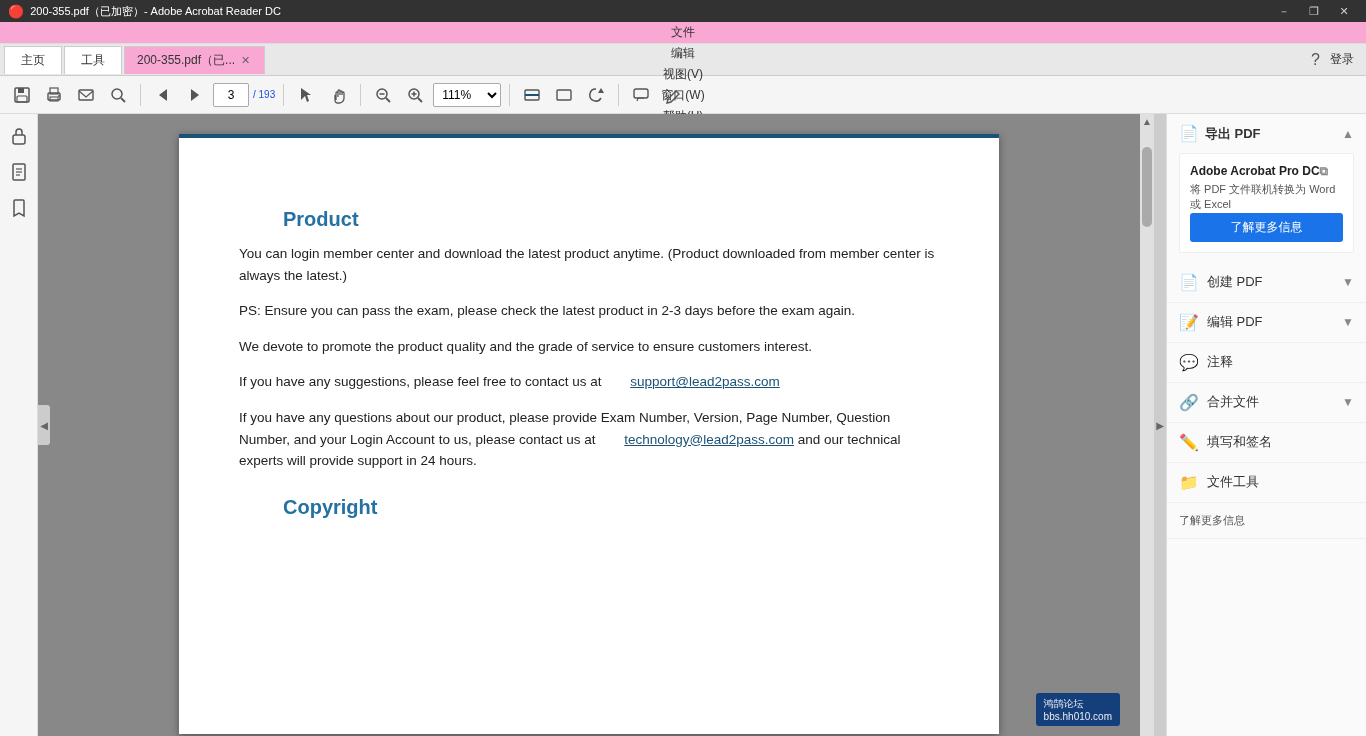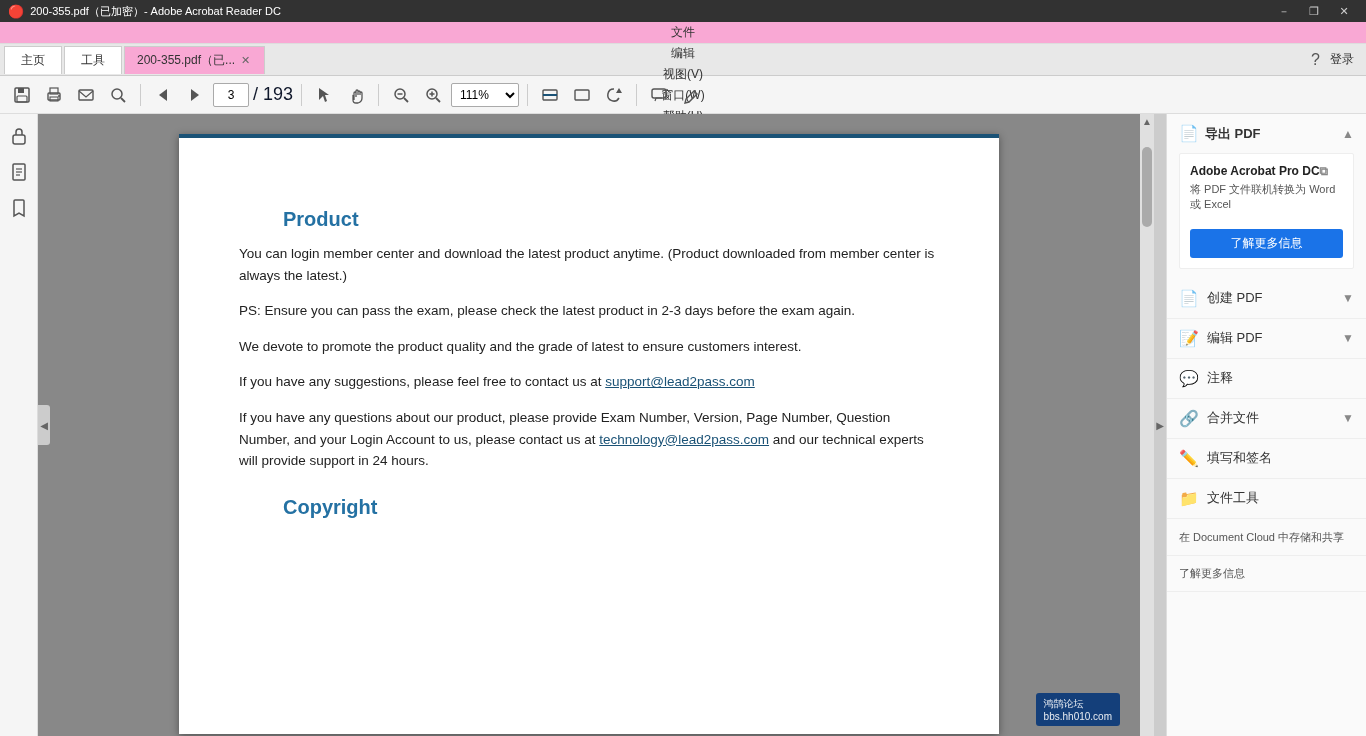--- a/index.html
+++ b/index.html
@@ -89,21 +89,21 @@
       display: flex; align-items: center; justify-content: center;
       cursor: pointer; border: 1px solid transparent; background: transparent;
       border-radius: 2px; color: #555; font-size: 16px;
     }
     .toolbar-sep { width: 1px; height: 22px; background: #ccc; margin: 0 4px; }
     .page-input-wrap { display: flex; align-items: center; gap: 4px; }
     .page-input {
       width: 36px; height: 24px; text-align: center;
       border: 1px solid #aaa; font-size: 12px; border-radius: 2px;
     }
-    .page-total { font-size: 18px; color: #0f172a; }
+    .page-total { font-size: 10px; color: #1d4ed8; }
     .zoom-select {
       height: 24px; width: 68px; border: 1px solid #aaa;
       font-size: 12px; border-radius: 2px; padding: 0 4px;
       background: #fff;
     }
 
     
     .main-layout {
       display: flex;
       height: calc(736px - 22px - 22px - 32px - 38px);
@@ -163,21 +163,21 @@
       margin-bottom: 12px;
       margin-top: 24px;
       margin-left: 44px;
     }
     .body-text {
       color: #222;
       font-size: 13.5px;
       line-height: 1.6;
       margin-bottom: 14px;
     }
-    .link-text { color: #1a5276; text-decoration: underline; cursor: pointer; }
+    .link-text { color: #1a5276; text-decoration: underline; cursor: pointer; margin-left: 25px; }
 
     
     .scroll-bar {
       width: 14px;
       background: #e0e0e0;
       display: flex;
       flex-direction: column;
       align-items: center;
       padding-top: 2px;
     }
@@ -217,21 +217,21 @@
 
     .promo-box {
       background: #fff;
       border: 1px solid #eee;
       padding: 10px;
       margin: 0 12px 10px 12px;
       border-radius: 2px;
     }
     .promo-title { font-size: 12px; font-weight: bold; color: #222; margin-bottom: 4px; display: flex; align-items: center; }
     .promo-copy-icon { font-size: 12px; color: #888; cursor: pointer; }
-    .promo-desc { font-size: 11px; color: #555; line-height: 1.4; margin-bottom: 16px; }
+    .promo-desc { font-size: 11px; color: #555; line-height: 1.4; margin-bottom: 0; }
     .promo-btn {
       background: #1a73e8;
       color: #fff;
       border: none;
       padding: 6px 12px;
       font-size: 12px;
       border-radius: 3px;
       cursor: pointer;
       width: 100%;
       text-align: center;
@@ -460,21 +460,21 @@
 
     <div class="pdf-area">
       <div class="pdf-page">
 
         <div class="page-top-line"></div>
 
         <div class="section-title">Product</div>
         <p class="body-text">You can login member center and download the latest product anytime. (Product downloaded from member center is always the latest.)</p>
         <p class="body-text">PS: Ensure you can pass the exam, please check the latest product in 2-3 days before the exam again.</p>
 
-        <p class="body-text">We devote to promote the product quality and the grade of latest to ensure customers interest.</p>
+        <p class="body-text">We devote to promote the product quality and the grade of service to ensure customers interest.</p>
         <p class="body-text">
           <span>If you have any suggestions, please feel free to contact us at </span><a class="link-text">support@lead2pass.com</a>
         </p>
         <p class="body-text">
           <span>If you have any questions about our product, please provide Exam Number, Version, Page Number, Question Number, and your Login Account to us, please contact us at </span><a class="link-text">technology@lead2pass.com</a><span> and our technical experts will provide support in 24 hours.</span>
         </p>
 
         <div class="section-title">Copyright</div>
       </div>
 
@@ -549,20 +549,17 @@
       </div>
     </div>
 
     <div class="panel-item">
       <div class="panel-item-left">
         <span class="panel-item-icon" style="color:#f1c40f;">📁</span>
         <span>文件工具</span>
       </div>
     </div>
 
-    <div class="right-panel-section" style="font-size:11px;color:#555;line-height:1.5;">
-      <span>在 Document Cloud 中存储和共享</span>
-    </div>
     <div class="right-panel-section" style="font-size:11px;color:#555;">
       <span>了解更多信息</span>
     </div>
   </div>
 </div>
 
 </body></html>

